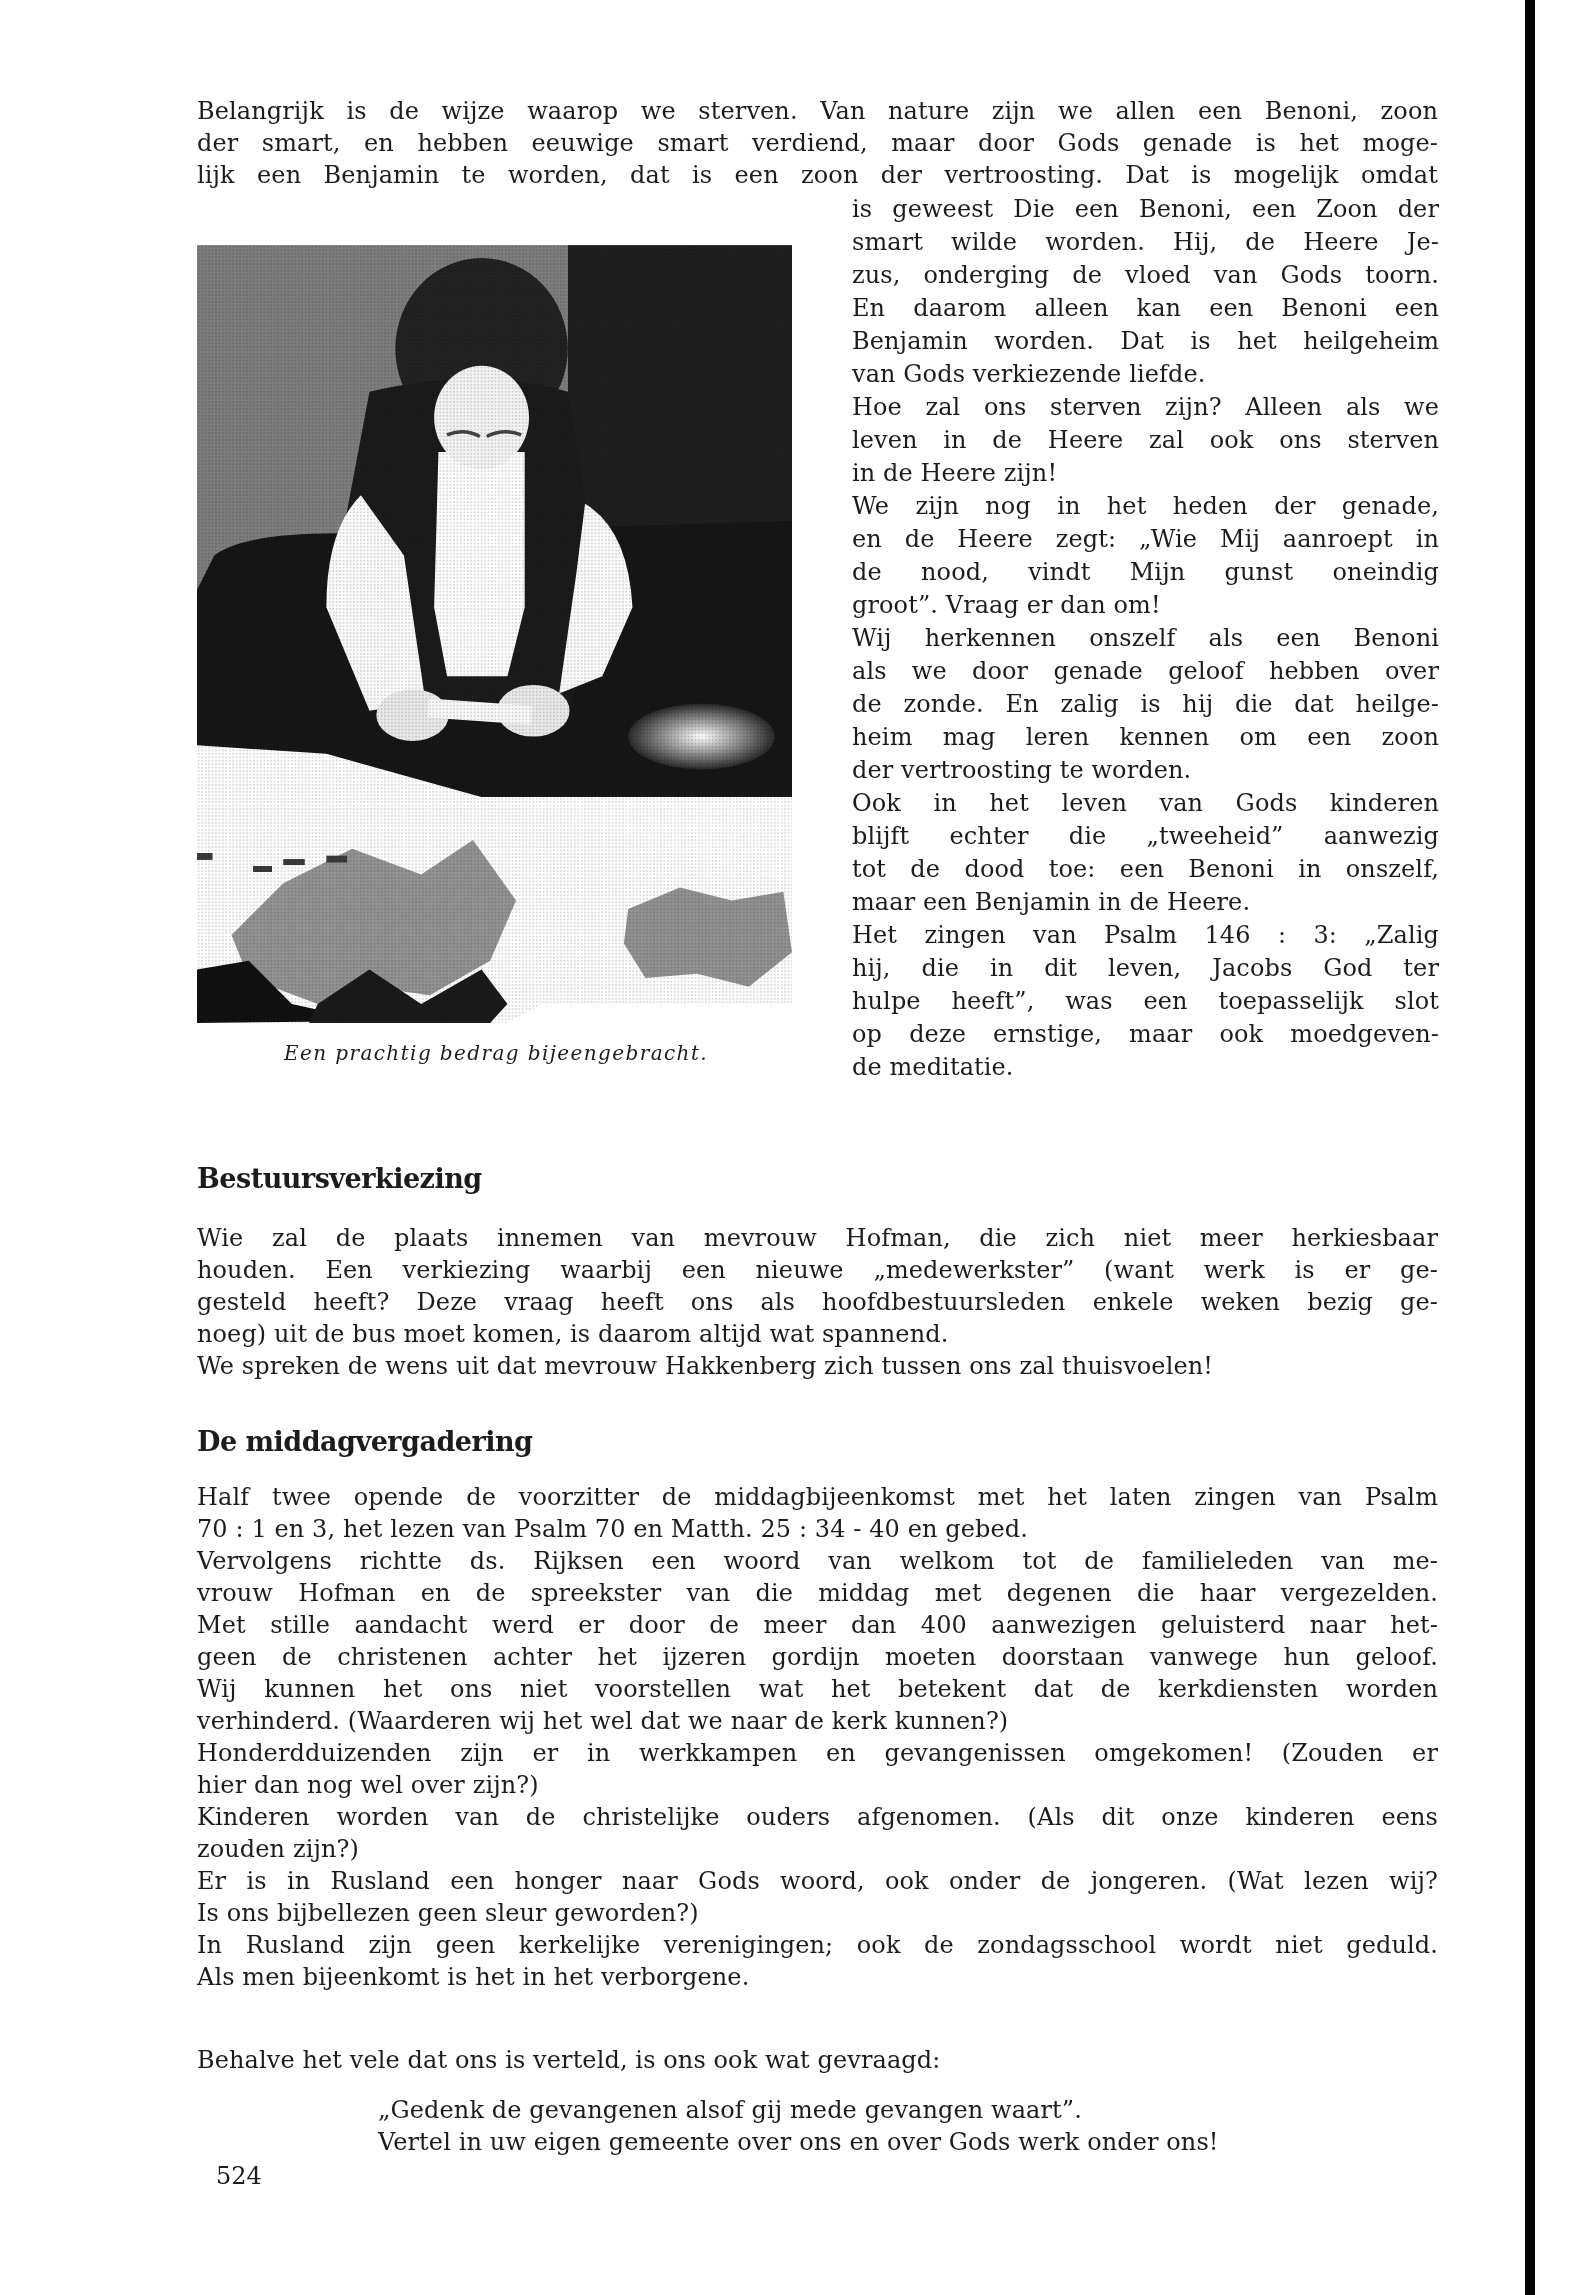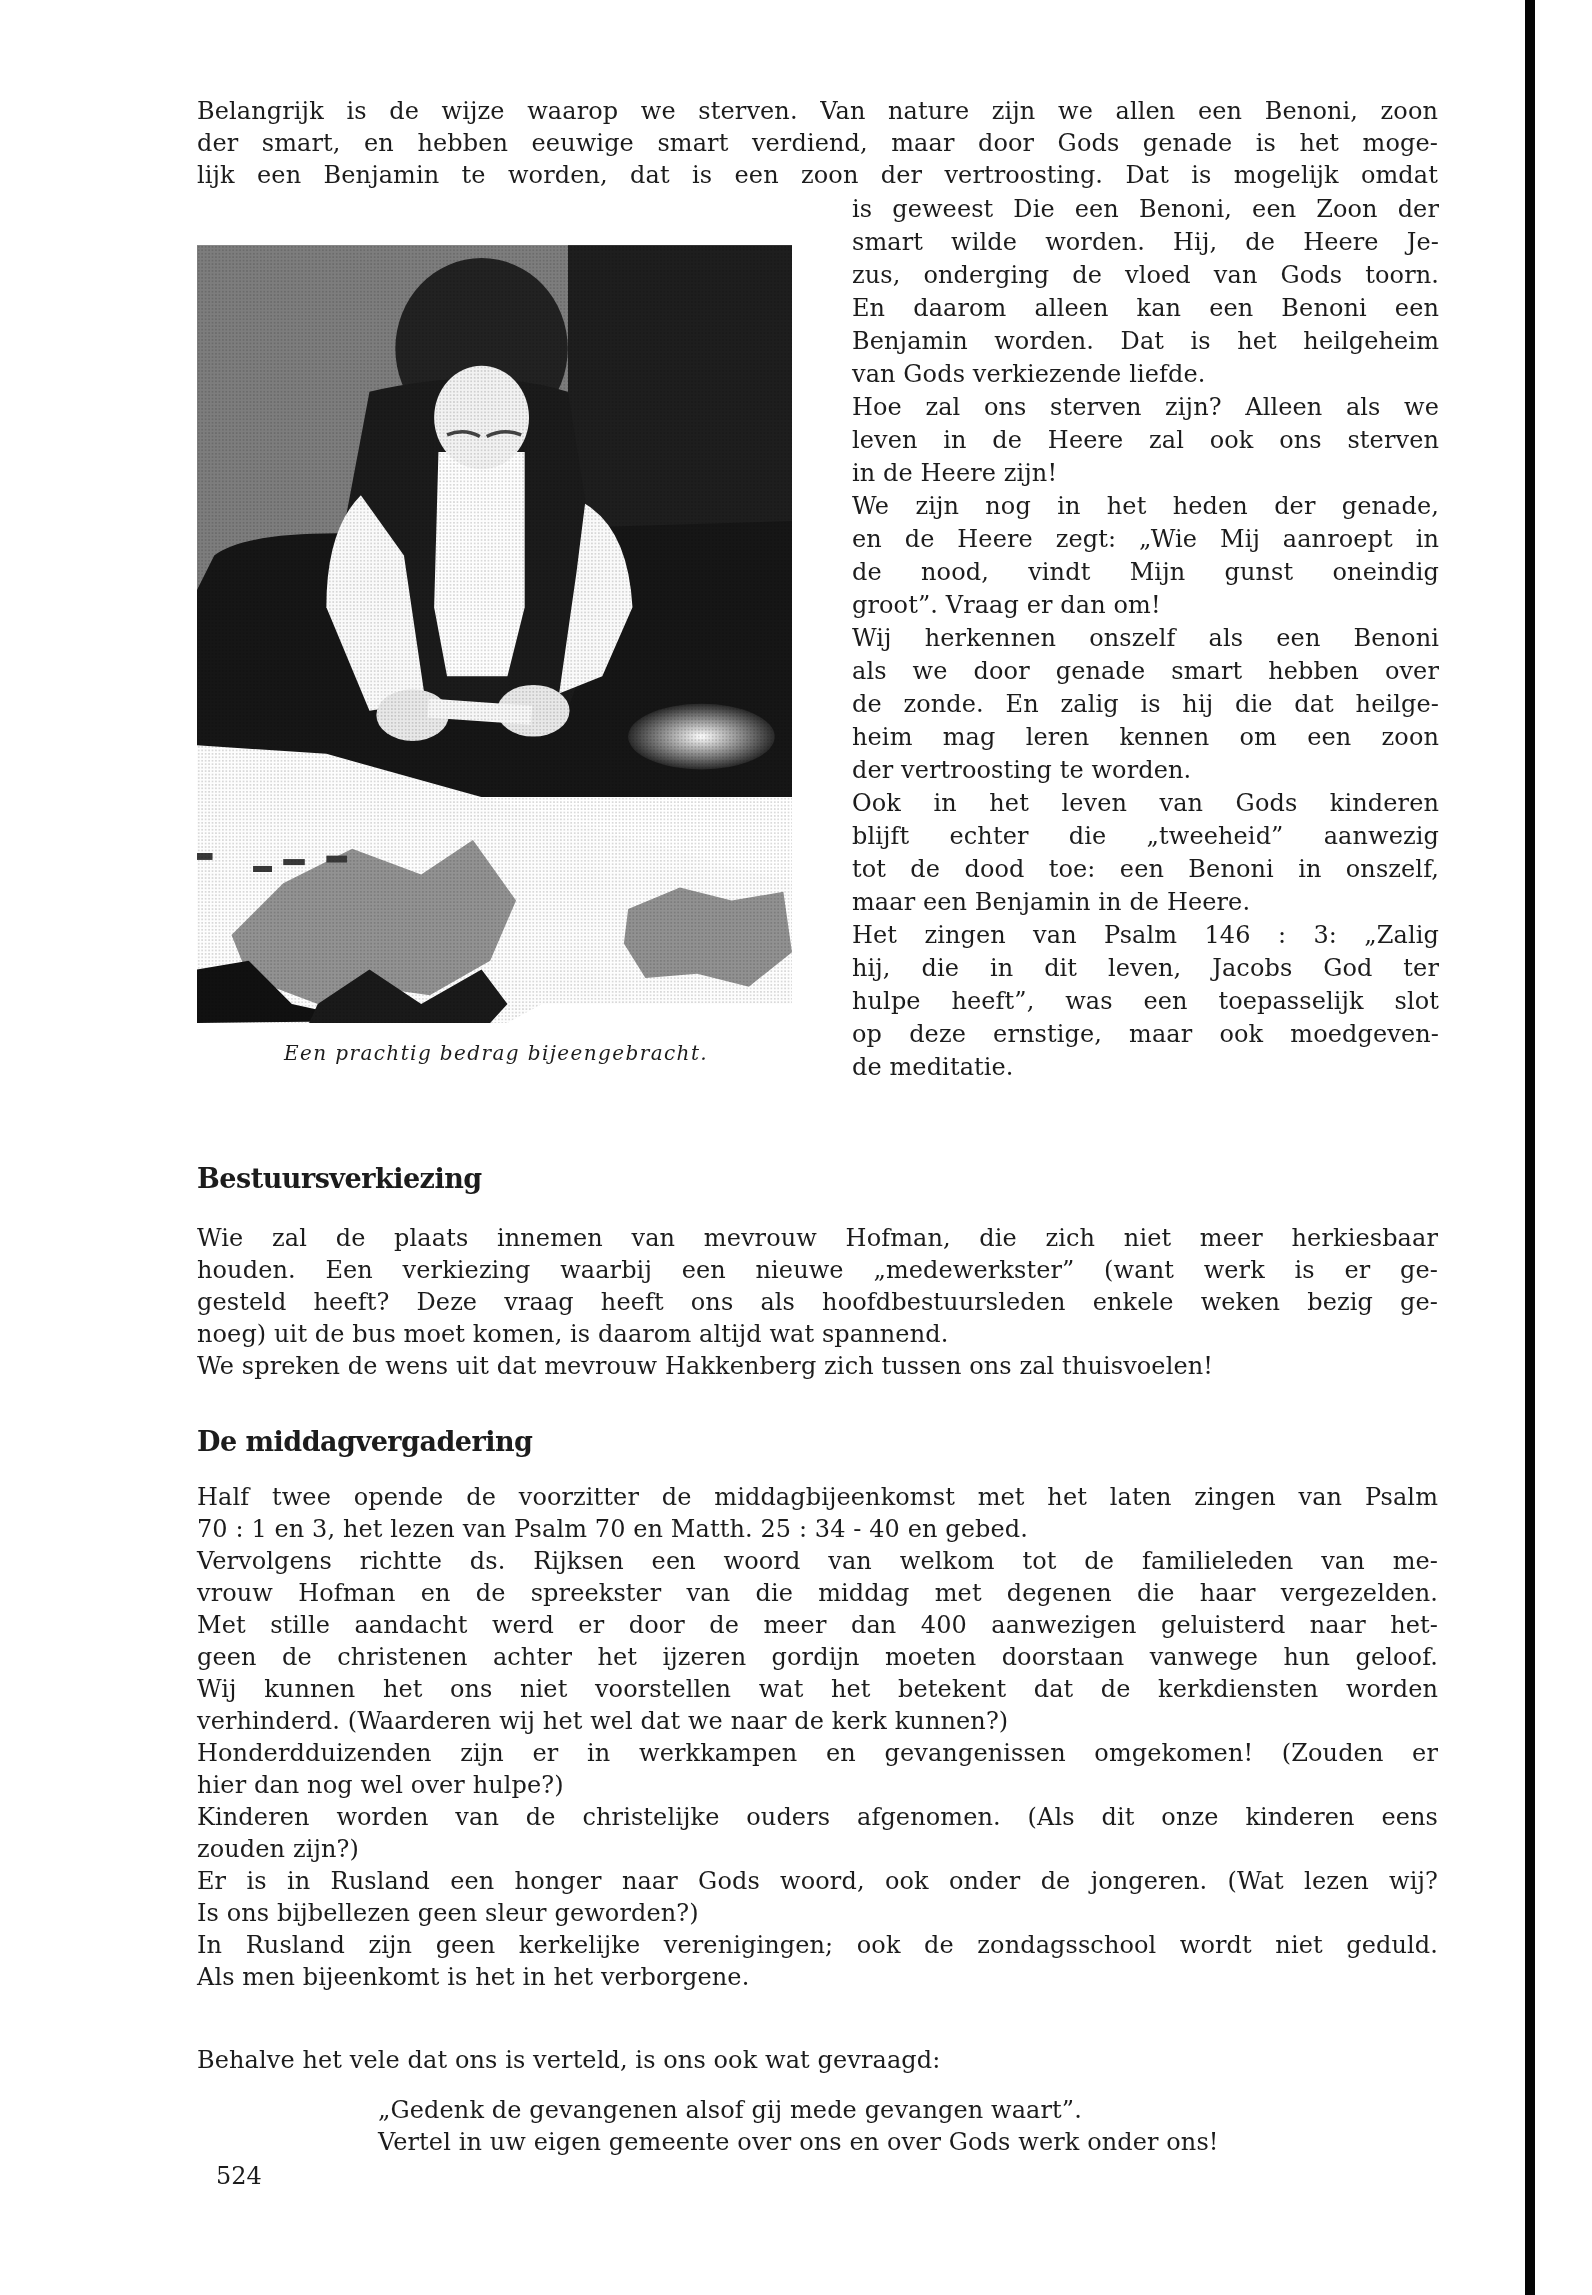--- a/index.html
+++ b/index.html
@@ -107,21 +107,21 @@
       <span class="line just">Benjamin worden. Dat is het heilgeheim</span>
       <span class="line">van Gods verkiezende liefde.</span>
       <span class="line just">Hoe zal ons sterven zijn? Alleen als we</span>
       <span class="line just">leven in de Heere zal ook ons sterven</span>
       <span class="line">in de Heere zijn!</span>
       <span class="line just">We zijn nog in het heden der genade,</span>
       <span class="line just">en de Heere zegt: „Wie Mij aanroept in</span>
       <span class="line just">de nood, vindt Mijn gunst oneindig</span>
       <span class="line">groot”. Vraag er dan om!</span>
       <span class="line just">Wij herkennen onszelf als een Benoni</span>
-      <span class="line just">als we door genade smart hebben over</span>
+      <span class="line just">als we door genade geloof hebben over</span>
       <span class="line just">de zonde. En zalig is hij die dat heilge-</span>
       <span class="line just">heim mag leren kennen om een zoon</span>
       <span class="line">der vertroosting te worden.</span>
       <span class="line just">Ook in het leven van Gods kinderen</span>
       <span class="line just">blijft echter die „tweeheid” aanwezig</span>
       <span class="line just">tot de dood toe: een Benoni in onszelf,</span>
       <span class="line">maar een Benjamin in de Heere.</span>
       <span class="line just">Het zingen van Psalm 146 : 3: „Zalig</span>
       <span class="line just">hij, die in dit leven, Jacobs God ter</span>
       <span class="line just">hulpe heeft”, was een toepasselijk slot</span>
@@ -142,21 +142,21 @@
   <div class="block sec2" id="sec2">
       <span class="line just">Half twee opende de voorzitter de middagbijeenkomst met het laten zingen van Psalm</span>
       <span class="line">70 : 1 en 3, het lezen van Psalm 70 en Matth. 25 : 34 - 40 en gebed.</span>
       <span class="line just">Vervolgens richtte ds. Rijksen een woord van welkom tot de familieleden van me-</span>
       <span class="line just">vrouw Hofman en de spreekster van die middag met degenen die haar vergezelden.</span>
       <span class="line just">Met stille aandacht werd er door de meer dan 400 aanwezigen geluisterd naar het-</span>
       <span class="line just">geen de christenen achter het ijzeren gordijn moeten doorstaan vanwege hun geloof.</span>
       <span class="line just">Wij kunnen het ons niet voorstellen wat het betekent dat de kerkdiensten worden</span>
       <span class="line">verhinderd. (Waarderen wij het wel dat we naar de kerk kunnen?)</span>
       <span class="line just">Honderdduizenden zijn er in werkkampen en gevangenissen omgekomen! (Zouden er</span>
-      <span class="line">hier dan nog wel over hulpe?)</span>
+      <span class="line">hier dan nog wel over zijn?)</span>
       <span class="line just">Kinderen worden van de christelijke ouders afgenomen. (Als dit onze kinderen eens</span>
       <span class="line">zouden zijn?)</span>
       <span class="line just">Er is in Rusland een honger naar Gods woord, ook onder de jongeren. (Wat lezen wij?</span>
       <span class="line">Is ons bijbellezen geen sleur geworden?)</span>
       <span class="line just">In Rusland zijn geen kerkelijke verenigingen; ook de zondagsschool wordt niet geduld.</span>
       <span class="line">Als men bijeenkomt is het in het verborgene.</span>
     </div>
 
   <div class="block sec3">
     <span class="line">Behalve het vele dat ons is verteld, is ons ook wat gevraagd:</span>

